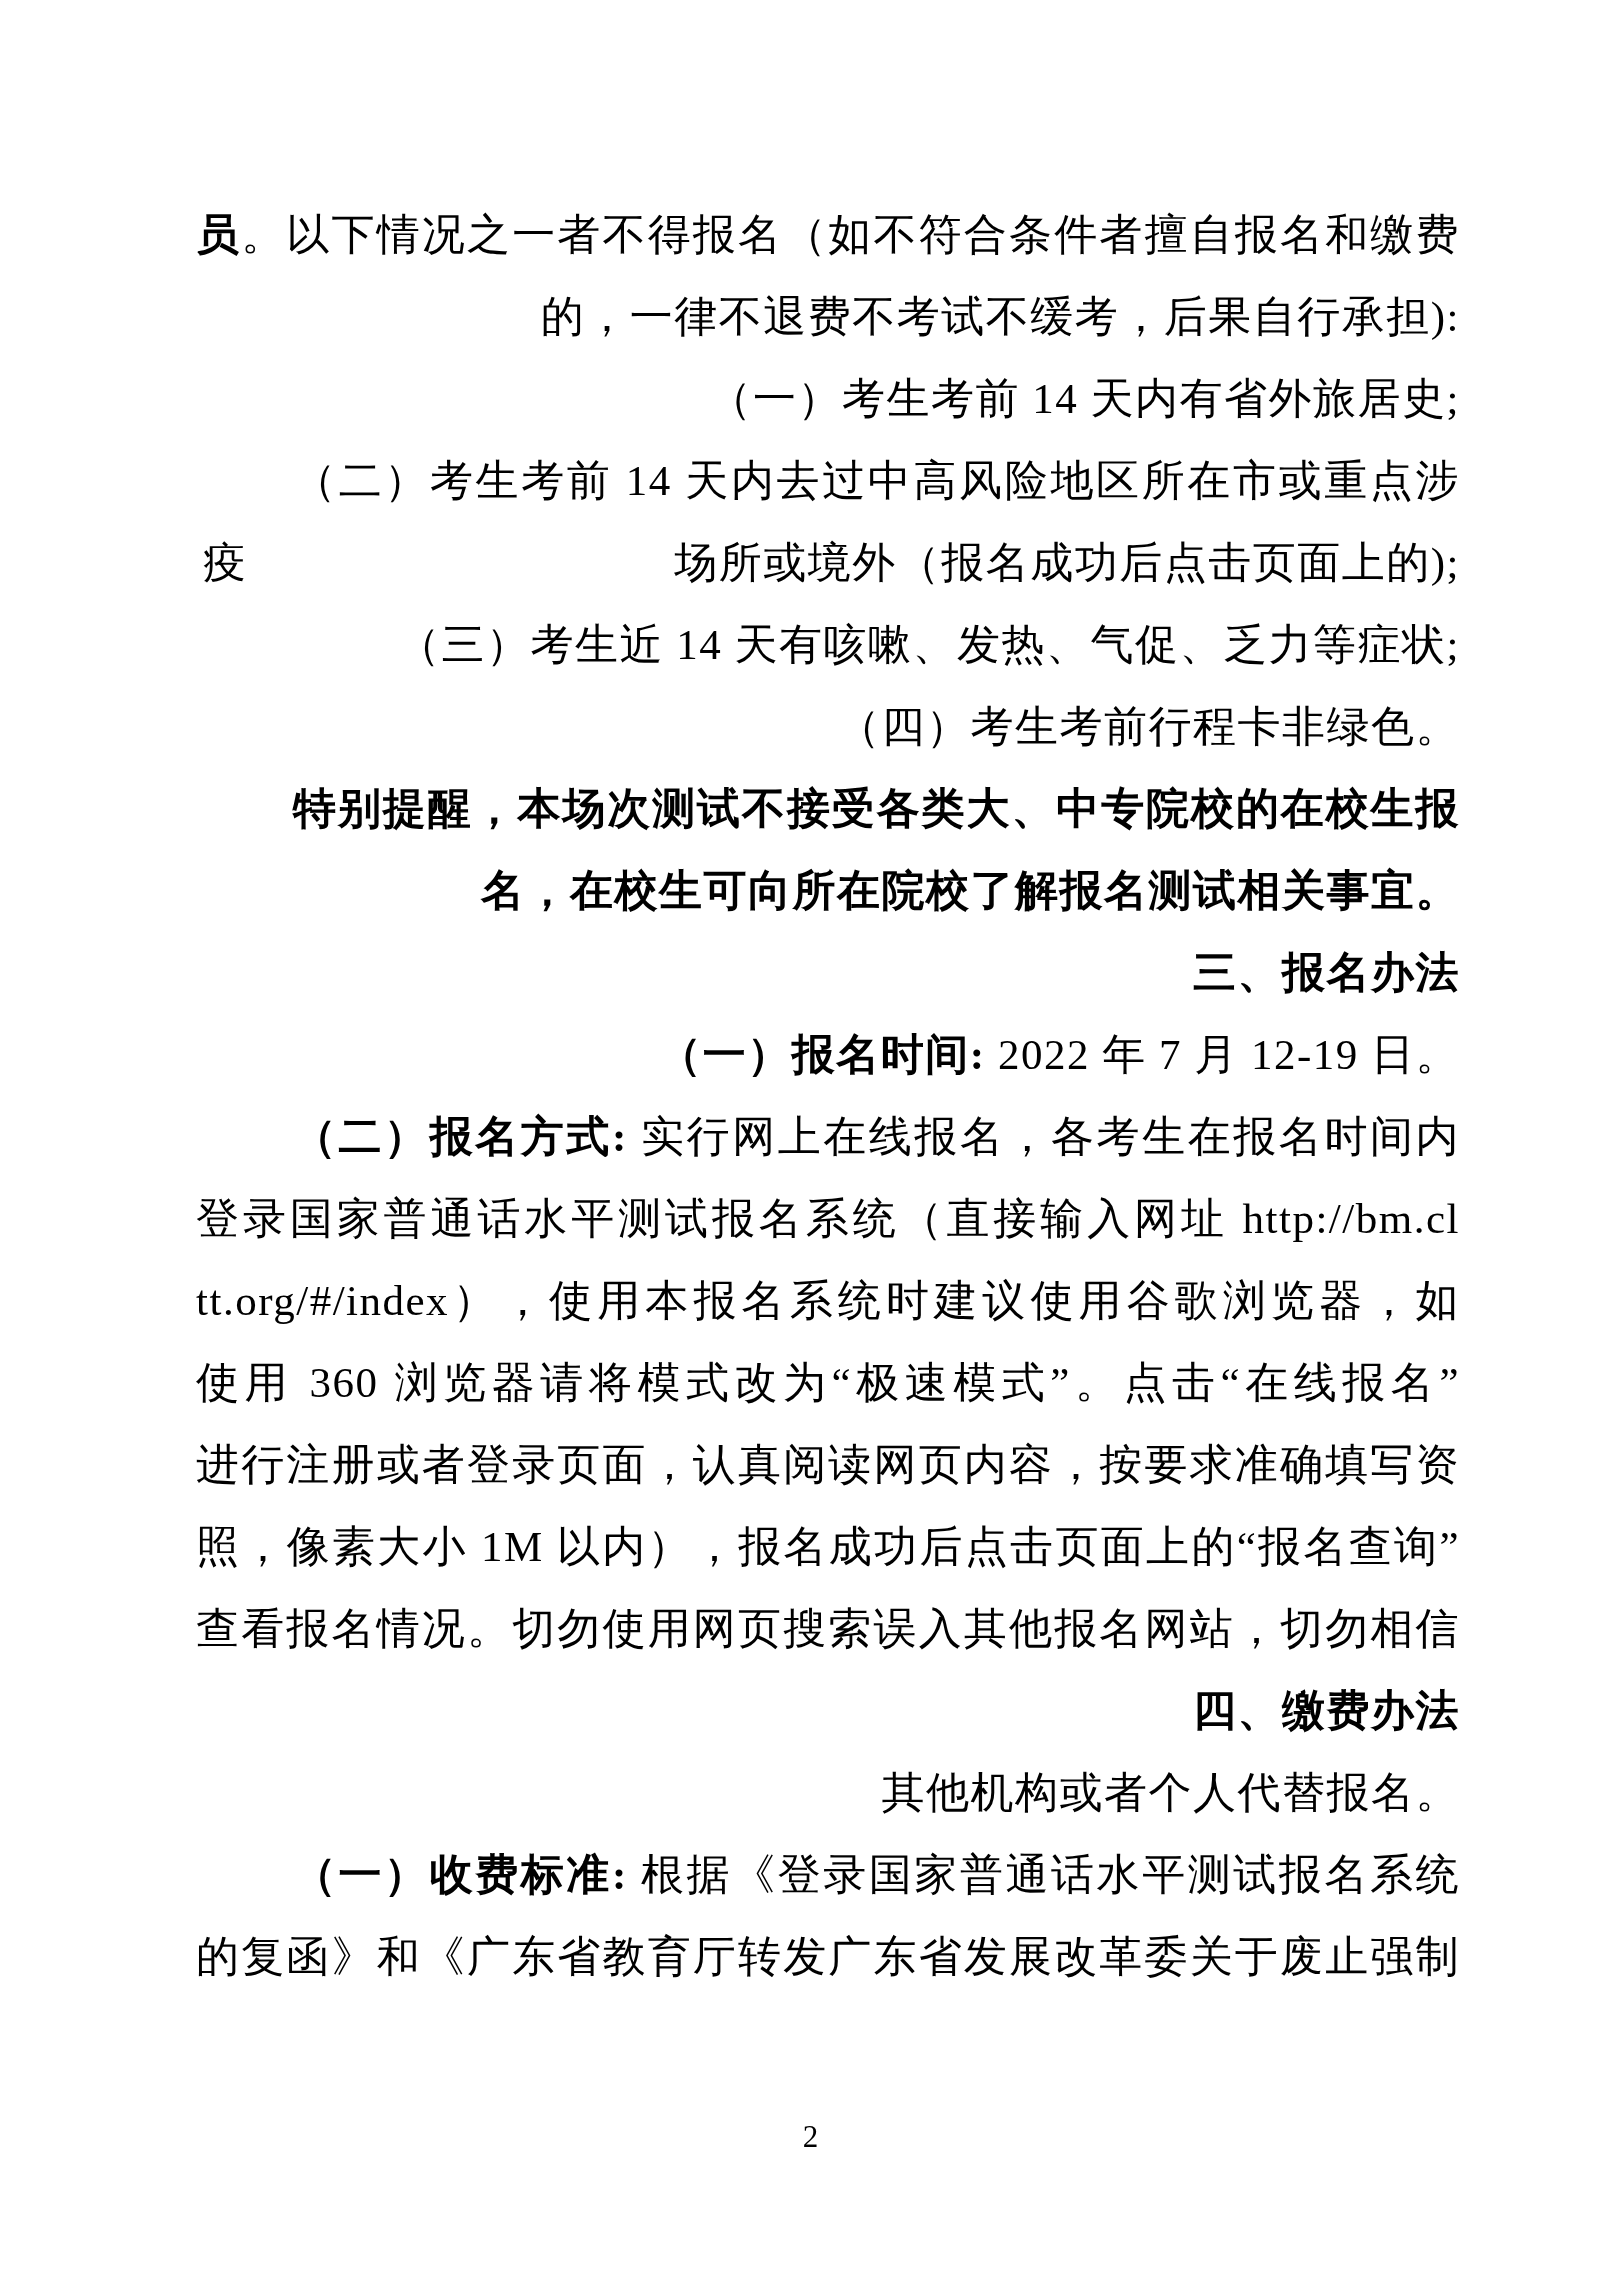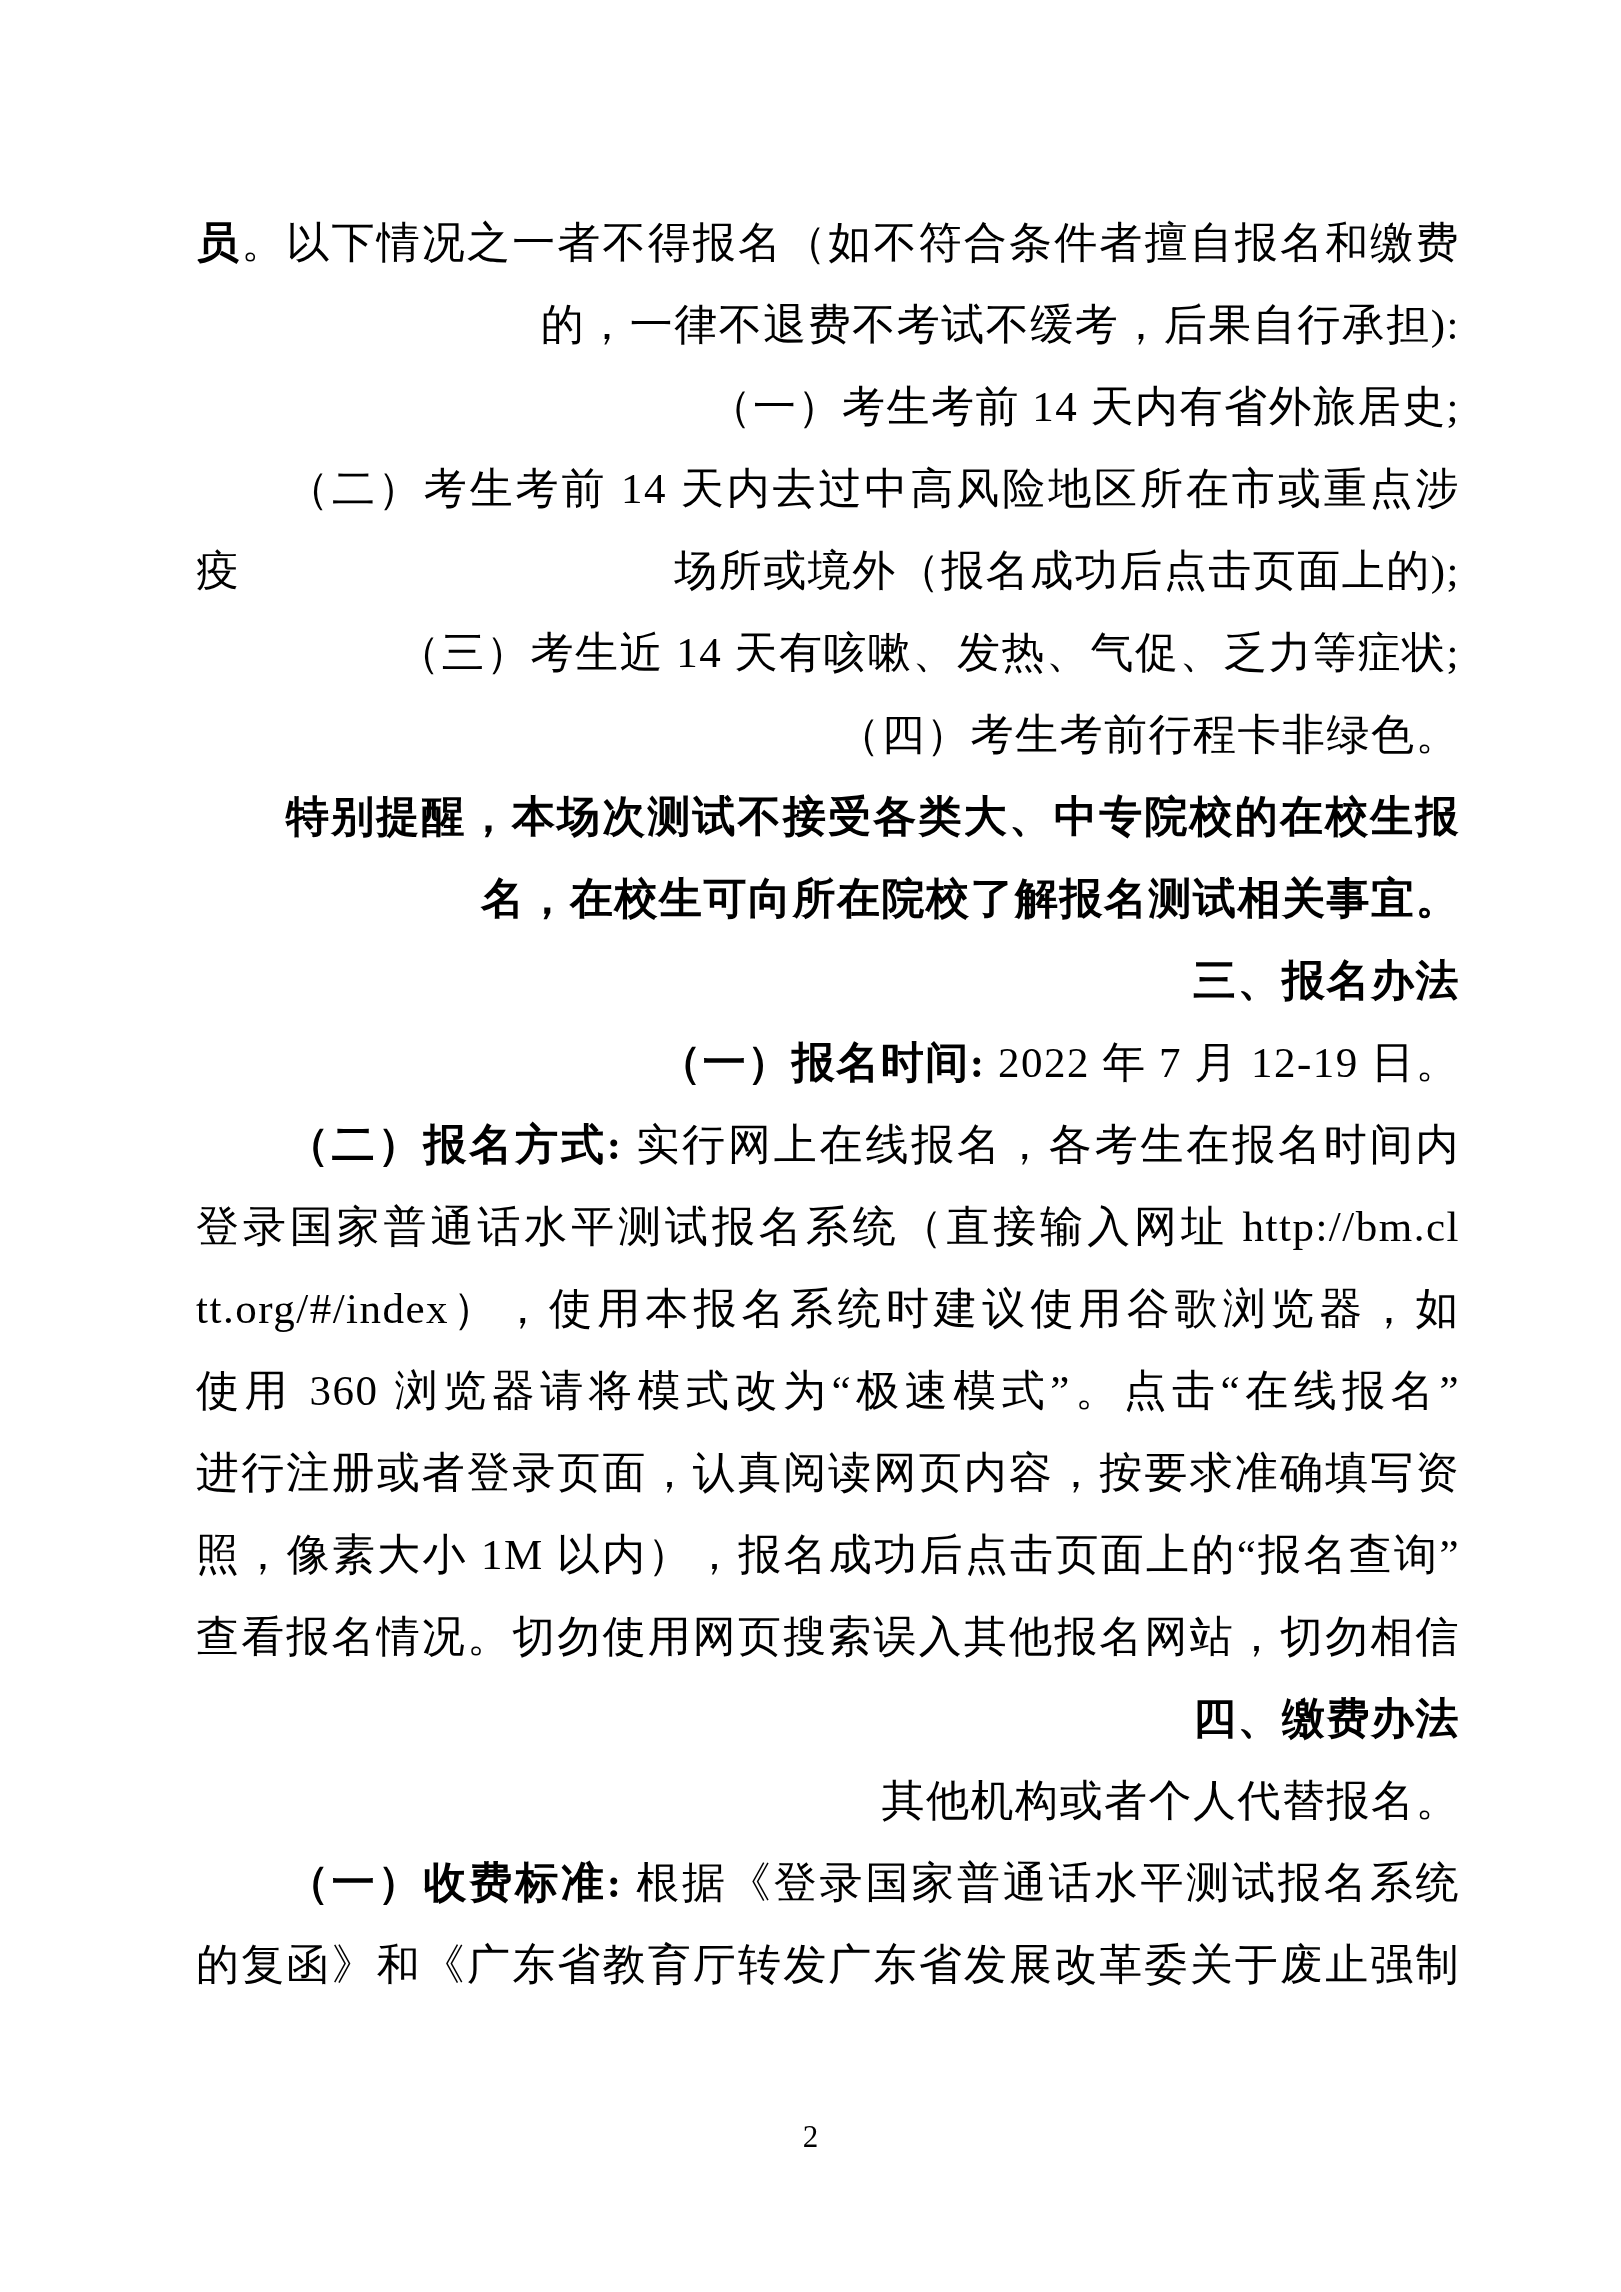--- a/index.html
+++ b/index.html
@@ -12,38 +12,39 @@
     width: 1621px;
     height: 2293px;
     background: #ffffff;
     color: #000000;
     font-family: "Liberation Serif", "DejaVu Serif", serif;
     overflow: hidden;
   }
   .content {
     position: absolute;
     left: 196px;
-    top: 202px;
+    top: 194px;
     width: 1264px;
   }
   .line {
     height: 82px;
     line-height: 82px;
     font-size: 43px;
     letter-spacing: 1.5px;
     text-align: right;
     white-space: nowrap;
   }
   .line.fill {
     white-space: normal;
     text-align: justify;
     text-align-last: justify;
   }
   .line.indent {
     text-indent: 90px;
+    margin-left: 7px;
   }
   .line.bold, .line .bold {
     font-weight: bold;
   }
   .page-number {
     position: absolute;
     top: 2117px;
     left: 0;
     width: 100%;
     text-align: center;

